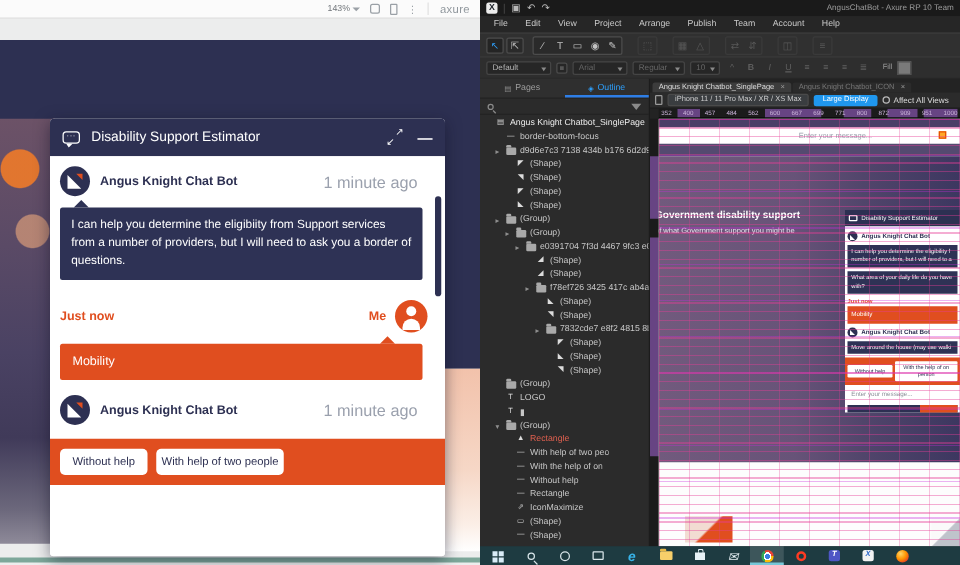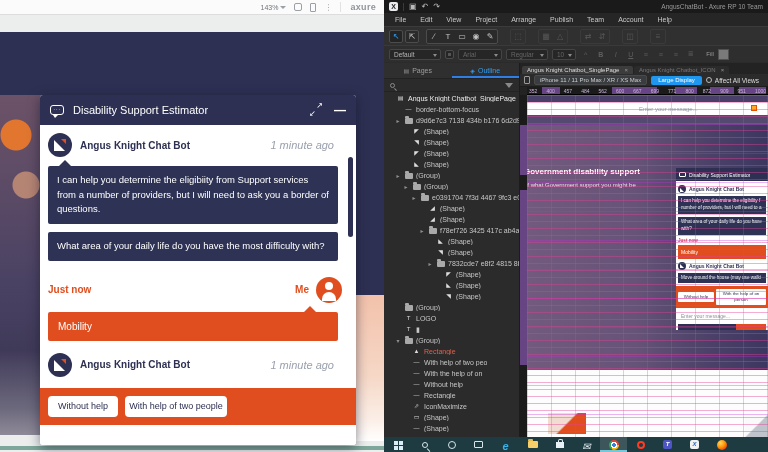--- a/index.html
+++ b/index.html
@@ -8,21 +8,21 @@
 
   
   #preview{position:absolute;left:0;top:0;width:384px;height:452px;background:#eceded;overflow:hidden;}
   .pv-toolbar{position:absolute;left:0;top:0;width:384px;height:15px;background:#fbfbfb;border-bottom:1px solid #ddd;
     display:flex;align-items:center;justify-content:flex-end;gap:8px;padding-right:8px;font-size:7px;color:#70757a;z-index:6;}
   .pv-zoom{display:flex;align-items:center;gap:2px;}
   .pv-caret{width:0;height:0;border-left:3px solid transparent;border-right:3px solid transparent;border-top:3px solid #9aa0a6;}
   .pv-ic1{width:8px;height:8px;border:1px solid #9aa0a6;border-radius:2px;}
   .pv-ic2{width:6px;height:9px;border:1px solid #9aa0a6;border-radius:1px;}
   .pv-kebab{color:#9aa0a6;font-size:8px;letter-spacing:0;}
-  .pv-logo{font-size:9px;font-weight:bold;color:#8f969c;letter-spacing:.3px;border-left:1px solid #e2e2e2;padding-left:9px;}
+  .pv-logo{font-size:9px;font-weight:normal;color:#8f969c;letter-spacing:.3px;border-left:1px solid #e2e2e2;padding-left:9px;}
   .pv-hero{position:absolute;left:0;top:32px;width:384px;height:263px;background:#2d3052;}
   .pv-photo{position:absolute;left:0;top:95px;width:44px;height:340px;
     background:
       radial-gradient(circle at 16px 40px, rgba(232,120,44,.95) 0 15px, rgba(232,120,44,0) 16px),
       radial-gradient(circle at 26px 90px, rgba(196,142,118,.85) 0 13px, rgba(196,142,118,0) 14px),
       linear-gradient(180deg,#6c5267 0%,#5a4a66 30%,#4a4263 55%,#403a59 75%,#6c687c 92%,#8e8a99 100%);}
   .pv-peach{position:absolute;left:352px;top:295px;width:32px;height:146px;
     background:linear-gradient(180deg,#f2c2ab 0%,#f6d7c6 55%,#fbeee6 85%,#fff 100%);}
   .pv-stripe{position:absolute;left:0;top:446px;width:384px;height:4px;background:#7da79a;}
 
@@ -38,21 +38,21 @@
   .exp b{position:absolute;font-size:8px;line-height:8px;font-weight:normal;}
   .exp b:first-child{right:-1px;top:-2px;}
   .exp b:last-child{left:-1px;bottom:-2px;}
   .minim{color:#fff;font-size:12px;font-weight:bold;line-height:10px;}
   .chat-body{flex:1;position:relative;padding:5px 10px 0 8px;background:#fff;display:flex;flex-direction:column;overflow:hidden;}
   .bot-row{display:flex;align-items:center;gap:8px;margin:3px 0 9px;}
   .avatar-bot{width:24px;height:24px;border-radius:50%;background:#2d3052;position:relative;flex:0 0 auto;overflow:hidden;}
   .avatar-bot::before{content:"";position:absolute;left:6px;top:7px;width:0;height:0;border-bottom:11px solid #fff;border-right:11px solid transparent;}
   .avatar-bot::after{content:"";position:absolute;left:13px;top:6px;width:0;height:0;border-top:5px solid #e04e1f;border-left:5px solid transparent;}
   .bot-name{font-size:10px;font-weight:bold;color:#2d3052;}
-  .ts{margin-left:auto;font-size:11px;color:#9aa0ad;padding-right:12px;font-style:italic;}
+  .ts{margin-left:auto;font-size:13px;color:#9aa0ad;padding-right:12px;}
   .bubble{background:#2e3255;color:#fff;font-size:9.5px;line-height:1.55;padding:7px 9px;border-radius:2px;margin:0 8px 8px 0;position:relative;}
   .bubble.tail::before{content:"";position:absolute;top:-6px;left:11px;border-left:6px solid transparent;border-right:6px solid transparent;border-bottom:6px solid #2e3255;}
   .bubble.oneline{white-space:nowrap;font-size:8.6px;overflow:hidden;}
   .row-me{display:flex;align-items:center;margin:8px 0 4px;}
   .just-now{color:#e04e1f;font-size:10px;font-weight:bold;}
   .me-label{margin-left:auto;color:#e04e1f;font-size:10px;font-weight:bold;margin-right:7px;}
   .avatar-me{width:26px;height:26px;border-radius:50%;background:#e04e1f;position:relative;margin-right:4px;flex:0 0 auto;overflow:hidden;}
   .avatar-me::before{content:"";position:absolute;left:9px;top:5px;width:8px;height:8px;border-radius:50%;background:#fff;}
   .avatar-me::after{content:"";position:absolute;left:6px;top:15px;width:14px;height:9px;border-radius:7px 7px 0 0;background:#fff;}
   .bubble-user{background:#e04e1f;color:#fff;font-size:10px;padding:9px 10px;border-radius:2px;margin:5px 8px 9px 0;position:relative;}
@@ -228,21 +228,20 @@
       </span>
     </div>
     <div class="chat-body">
       <div class="scrollbar"></div>
       <div class="bot-row">
         <span class="avatar-bot"></span>
         <span class="bot-name">Angus Knight Chat Bot</span>
         <span class="ts">1 minute ago</span>
       </div>
       <div class="bubble tail">I can help you determine the eligibiity from Support services from a number of providers, but I will need to ask you a border of questions.</div>
-      <div class="bubble">What area of your daily life do you have the most difficulty with?</div>
       <div class="row-me">
         <span class="just-now">Just now</span>
         <span class="me-label">Me</span>
         <span class="avatar-me"></span>
       </div>
       <div class="bubble-user">Mobility</div>
       <div class="bot-row">
         <span class="avatar-bot"></span>
         <span class="bot-name">Angus Knight Chat Bot</span>
         <span class="ts">1 minute ago</span>

